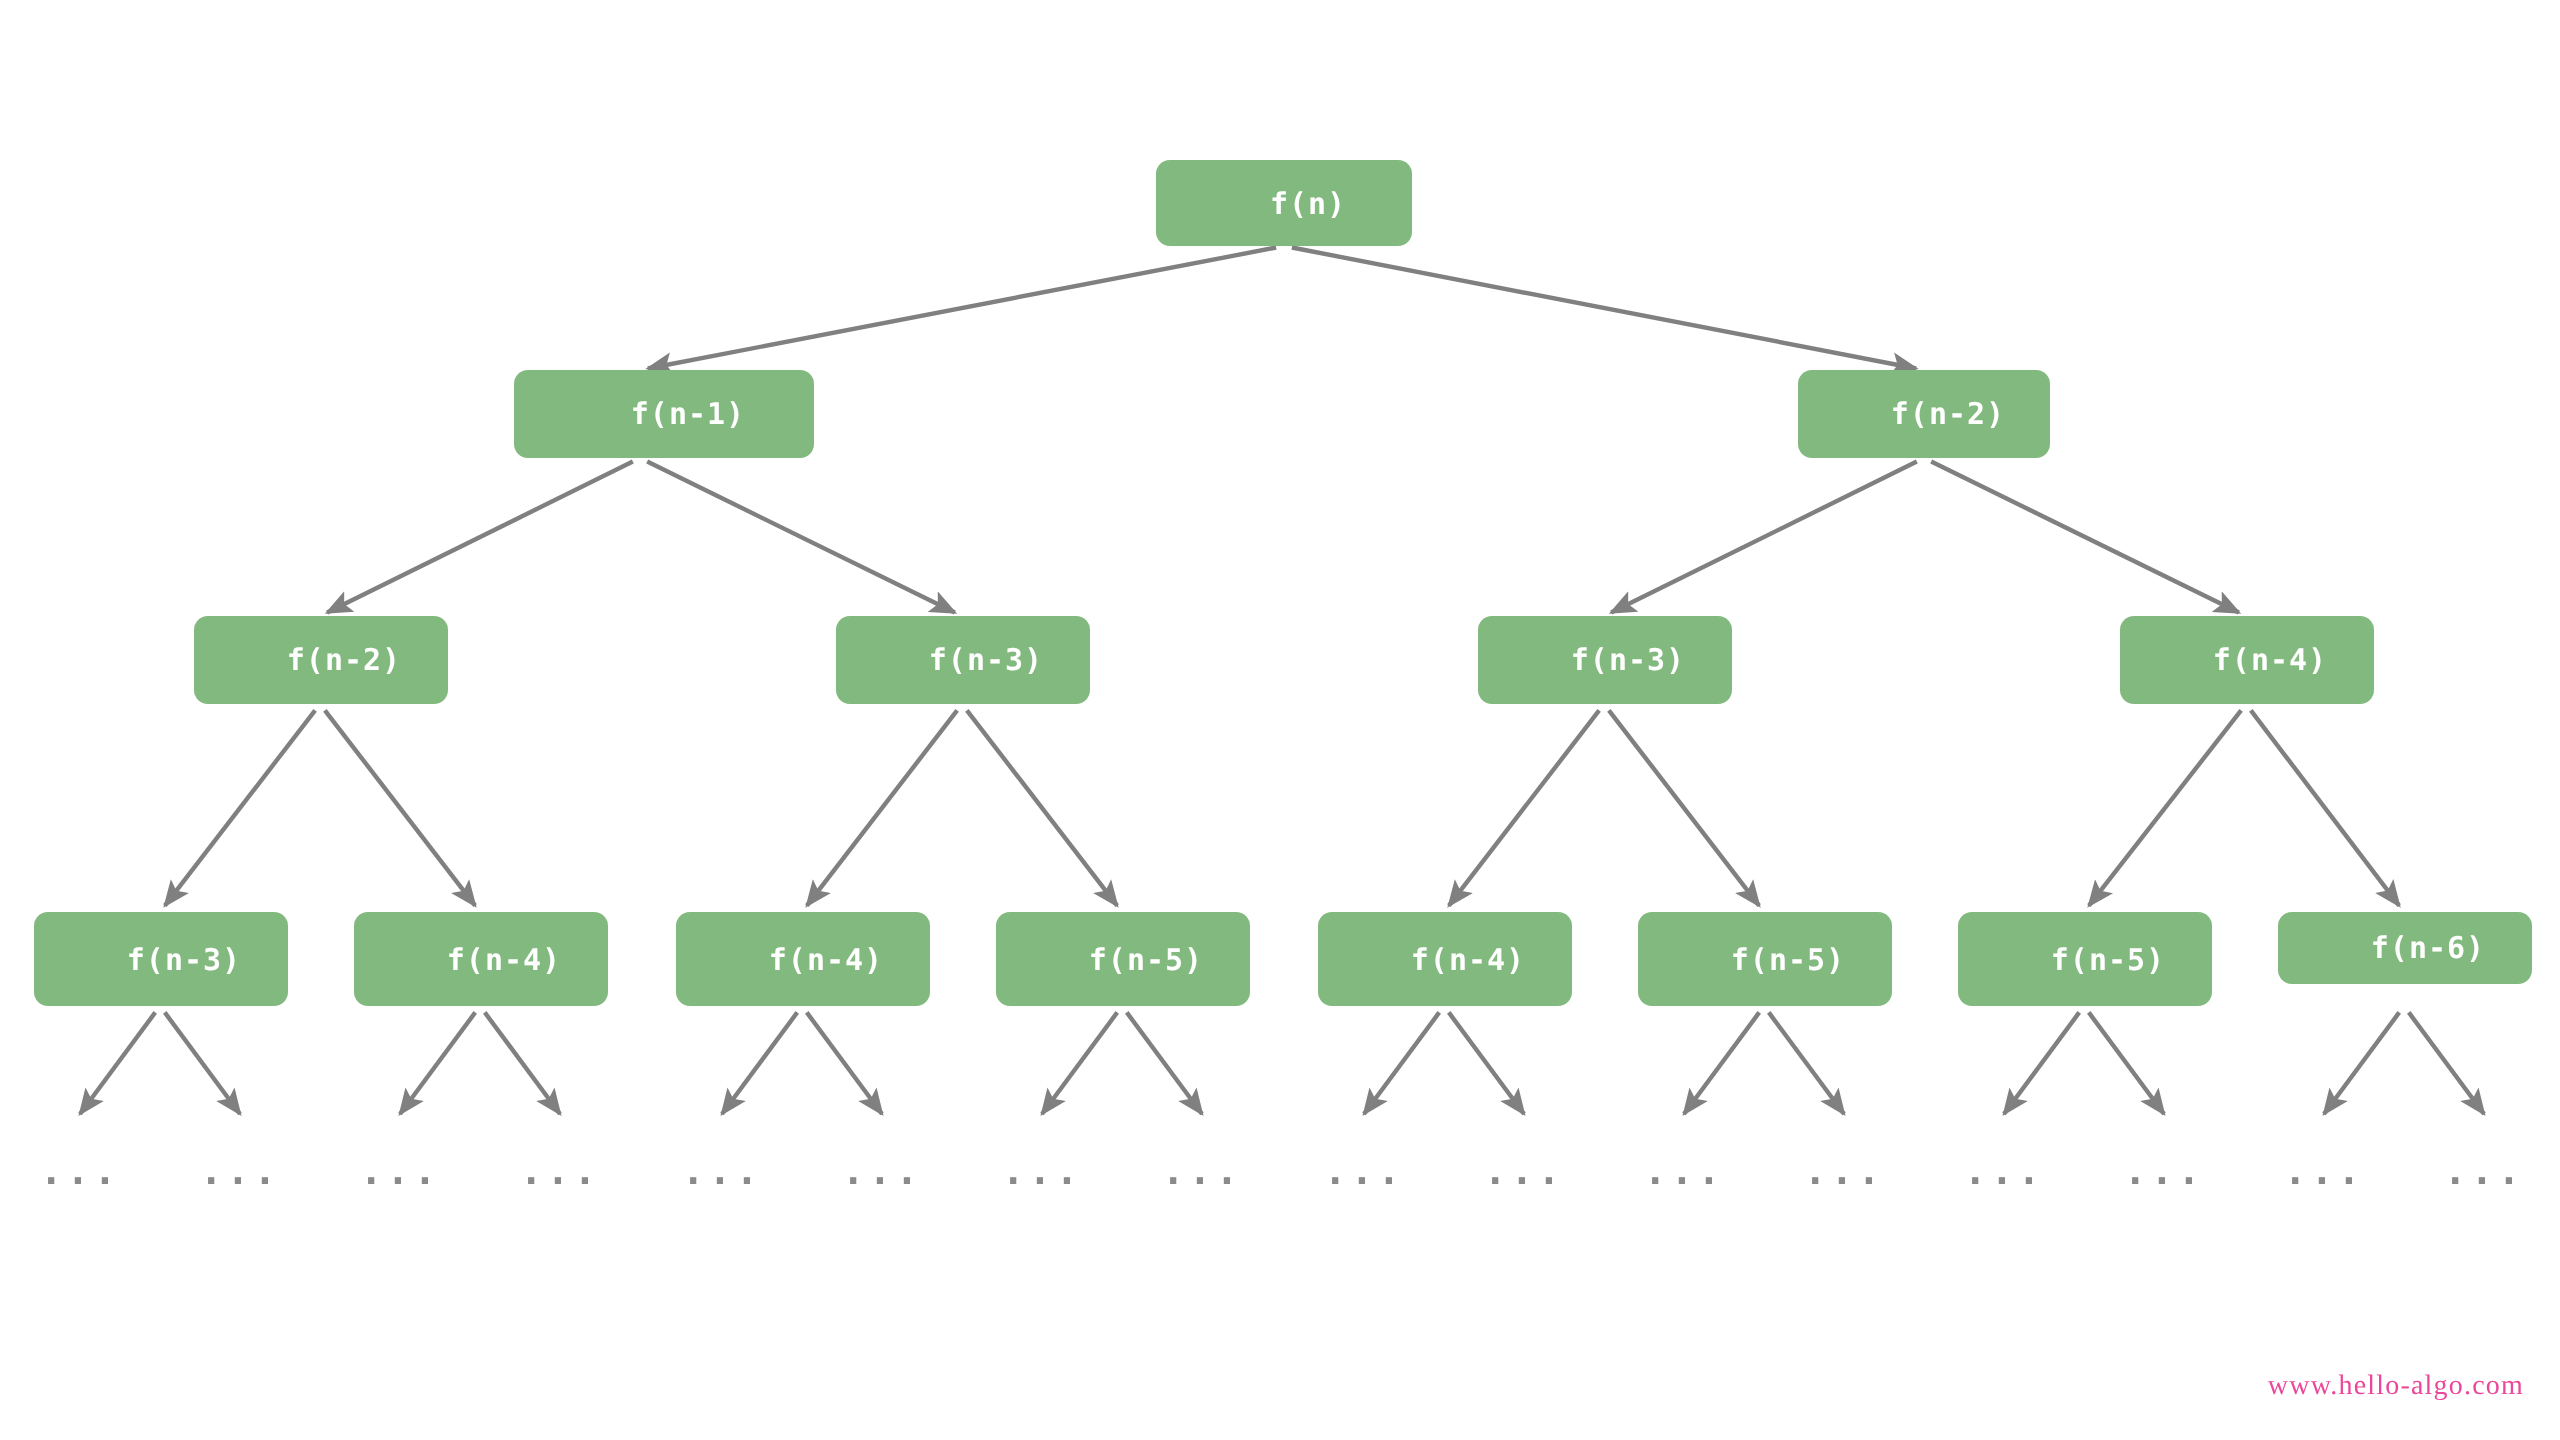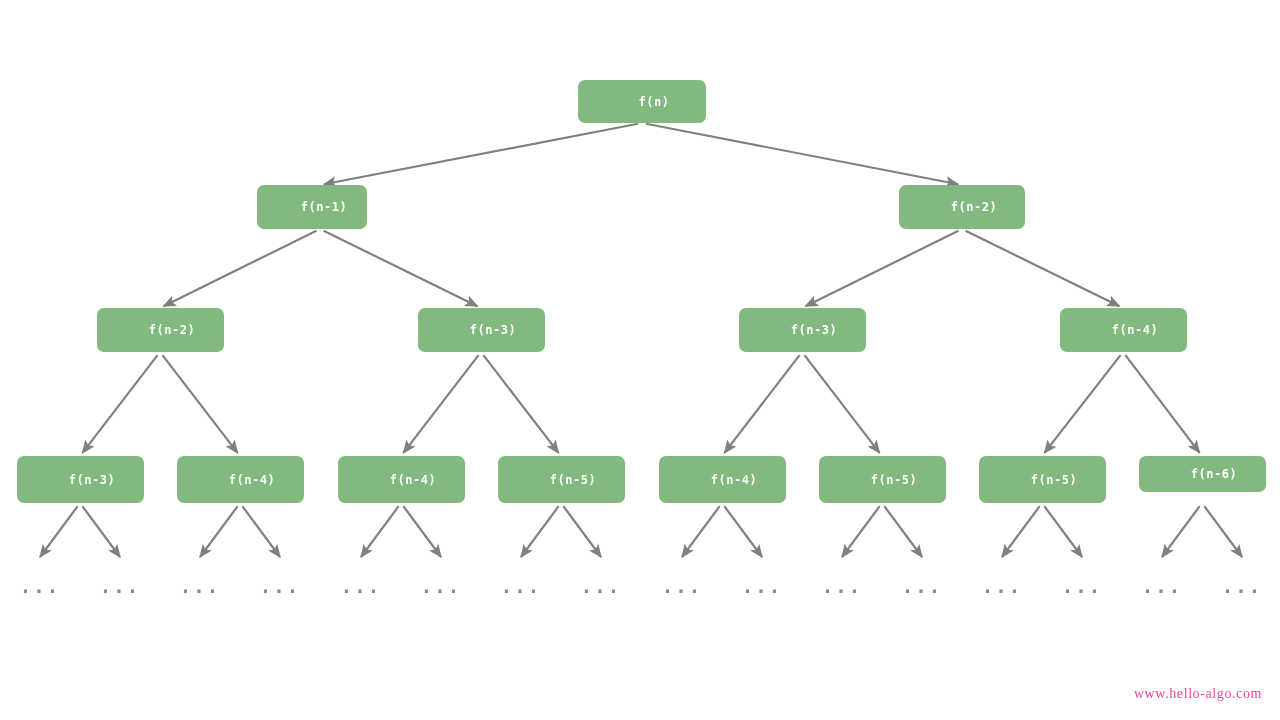--- a/index.html
+++ b/index.html
@@ -29,21 +29,21 @@
     height: 720px;
     pointer-events: none;
   }
   .node {
     position: absolute;
     box-sizing: border-box;
     background: #82b97e;
     border-radius: 7px;
     color: #ffffff;
     font-family: "DejaVu Sans Mono", "Liberation Mono", monospace;
-    font-size: 12px;
+    font-size: 15px;
     font-weight: 700;
     letter-spacing: 0.5px;
     display: flex;
     align-items: center;
     justify-content: center;
     white-space: nowrap;
     user-select: none;
     padding-left: 24px;
   }
   .dots {
@@ -110,21 +110,21 @@
         <line x1="884.380910202503" y1="506.214228773379" x2="922" y2="557" stroke="#808080" stroke-width="2.2" marker-end="url(#arrowhead)"></line>
         <line x1="1039.619089797497" y1="506.214228773379" x2="1002" y2="557" stroke="#808080" stroke-width="2.2" marker-end="url(#arrowhead)"></line>
         <line x1="1044.380910202503" y1="506.214228773379" x2="1082" y2="557" stroke="#808080" stroke-width="2.2" marker-end="url(#arrowhead)"></line>
         <line x1="1199.619089797497" y1="506.214228773379" x2="1162" y2="557" stroke="#808080" stroke-width="2.2" marker-end="url(#arrowhead)"></line>
         <line x1="1204.380910202503" y1="506.214228773379" x2="1242" y2="557" stroke="#808080" stroke-width="2.2" marker-end="url(#arrowhead)"></line>
       </g>
   </svg>
 
   <div id="nodes-layer">
       <div class="node" style="left: 578px; top: 80px; width: 128px; height: 43px;">f(n)</div>
-      <div class="node" style="left: 257px; top: 185px; width: 110px; height: 44px;">f(n-1)</div>
+      <div class="node" style="left: 257px; top: 185px; width: 150px; height: 44px;">f(n-1)</div>
       <div class="node" style="left: 899px; top: 185px; width: 126px; height: 44px;">f(n-2)</div>
       <div class="node" style="left: 96.5px; top: 308px; width: 127px; height: 44px;">f(n-2)</div>
       <div class="node" style="left: 417.5px; top: 308px; width: 127px; height: 44px;">f(n-3)</div>
       <div class="node" style="left: 738.5px; top: 308px; width: 127px; height: 44px;">f(n-3)</div>
       <div class="node" style="left: 1059.5px; top: 308px; width: 127px; height: 44px;">f(n-4)</div>
       <div class="node" style="left: 16.5px; top: 456px; width: 127px; height: 47px;">f(n-3)</div>
       <div class="node" style="left: 176.5px; top: 456px; width: 127px; height: 47px;">f(n-4)</div>
       <div class="node" style="left: 337.5px; top: 456px; width: 127px; height: 47px;">f(n-4)</div>
       <div class="node" style="left: 497.5px; top: 456px; width: 127px; height: 47px;">f(n-5)</div>
       <div class="node" style="left: 658.5px; top: 456px; width: 127px; height: 47px;">f(n-4)</div>

